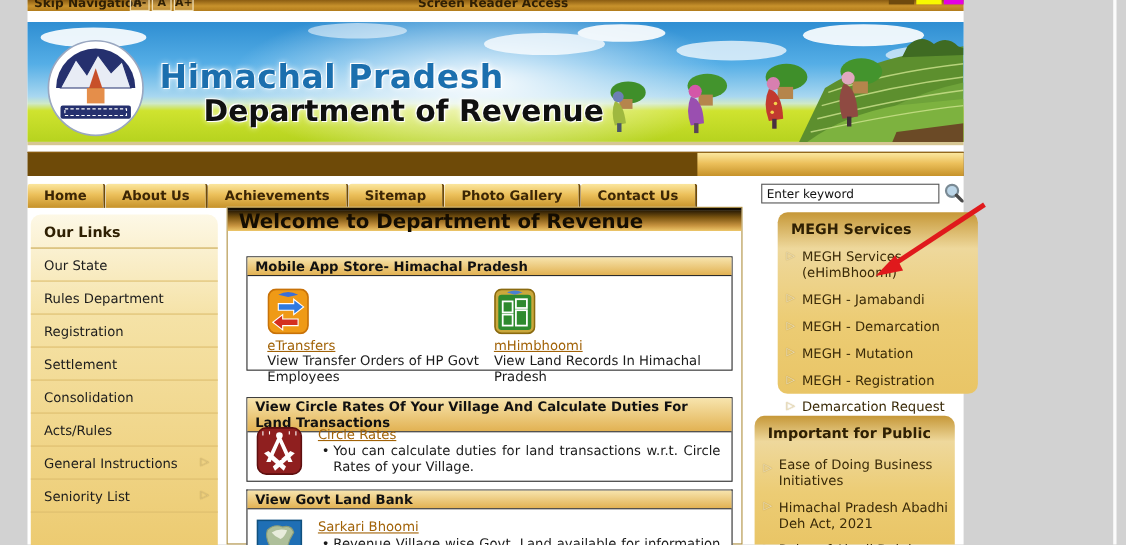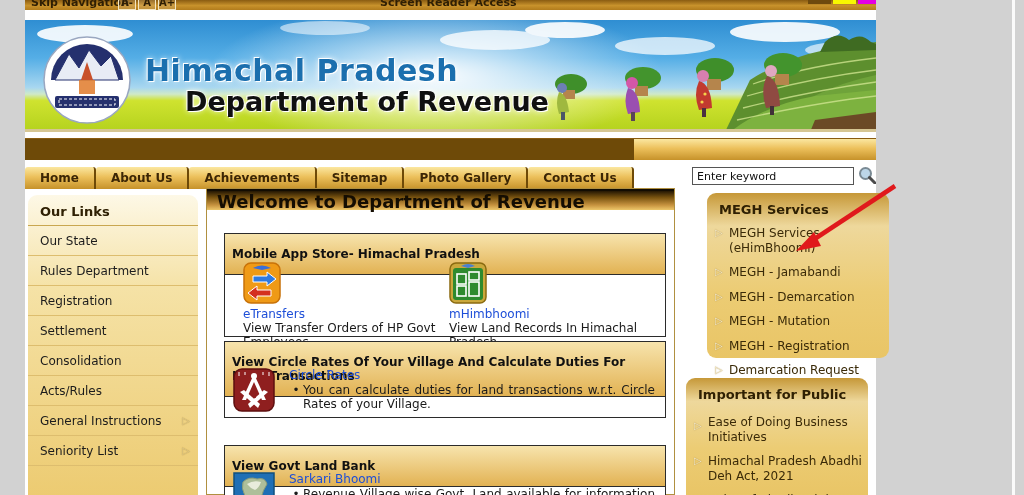--- a/index.html
+++ b/index.html
@@ -57,28 +57,28 @@
   .larrow { position:absolute; right:8px; top:9px; font-size:10px; color:#e9d290;
     text-shadow:0 0 1px #8a6a20; }
 
   
   .mpanel { position:absolute; left:181px; top:188px; width:469px; height:307px;
     border:1px solid #b09040; background:#fff; }
   .welcome { height:21px; line-height:21px; padding-left:10px; font-size:18px; font-weight:bold; color:#140d02;
     border-top:2px solid #120c02;
     background:linear-gradient(180deg,#241703 0%,#7a5410 35%,#c89440 75%,#edc76a 100%); }
   .wbox { position:absolute; left:17px; width:442px; border:1px solid #2b2b2b; background:#fff; }
-  .wbox-h { padding:13px 7px; font-size:12px; font-weight:bold; color:#111; border-bottom:1px solid #2b2b2b;
+  .wbox-h { padding:1px 7px; font-size:12px; font-weight:bold; color:#111; border-bottom:1px solid #2b2b2b;
     background:linear-gradient(180deg,#f7e4ad,#e2b253); }
   .box1 { top:44px; height:104px; }
-  .box2 { top:152px; height:77px; }
+  .box2 { top:172px; height:77px; }
   .box3 { top:256px; height:66px; border-bottom:none; }
   .appcol { position:absolute; top:28px; font-size:12px; color:#1a1a1a; }
   .app-ic { display:block; margin-bottom:3px; cursor:pointer; }
-  .applink, .boxlink { font-size:12px; color:#1d4ed8; cursor:pointer; }
+  .applink, .boxlink { font-size:12px; color:#a16207; text-decoration:underline; cursor:pointer; }
   .appdesc { margin-top:1px; line-height:13.5px; }
   .rowbox { position:absolute; display:flex; }
   .rowtext { font-size:12px; color:#1a1a1a; }
   .bullet { display:flex; margin-top:2px; line-height:13.5px; }
   .bullet .dot { width:14px; text-align:center; }
   .bullet .btxt { flex:1; text-align:justify; padding-right:4px; }
 
   
   .rpanel { position:absolute; left:661px; width:182px; border-radius:9px 9px 9px 9px;
     background:linear-gradient(180deg,#c69838 0%,#eed89c 20%,#eccc74 60%,#e9c566 100%); }

